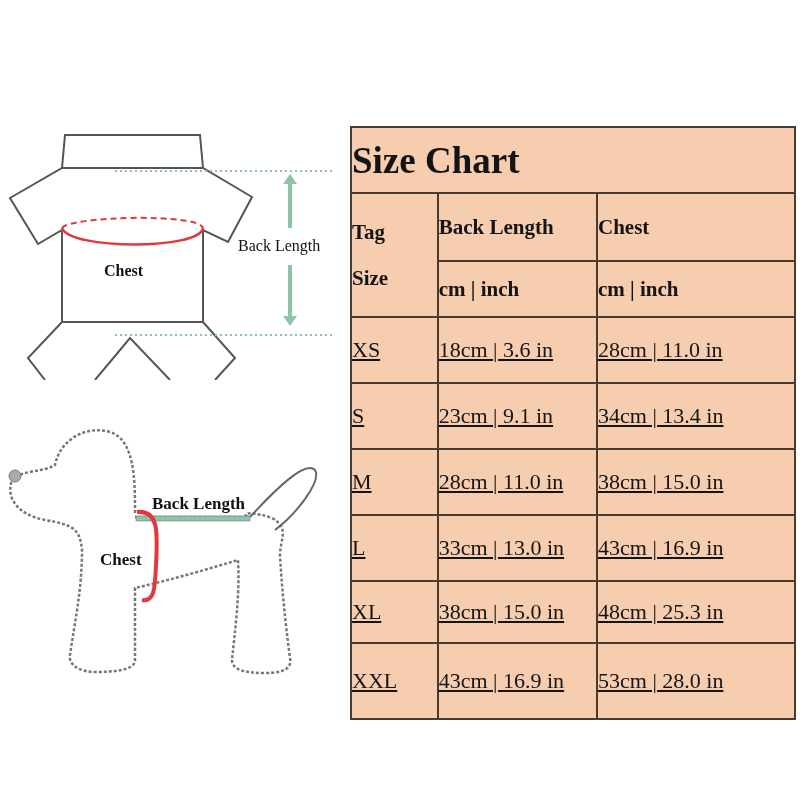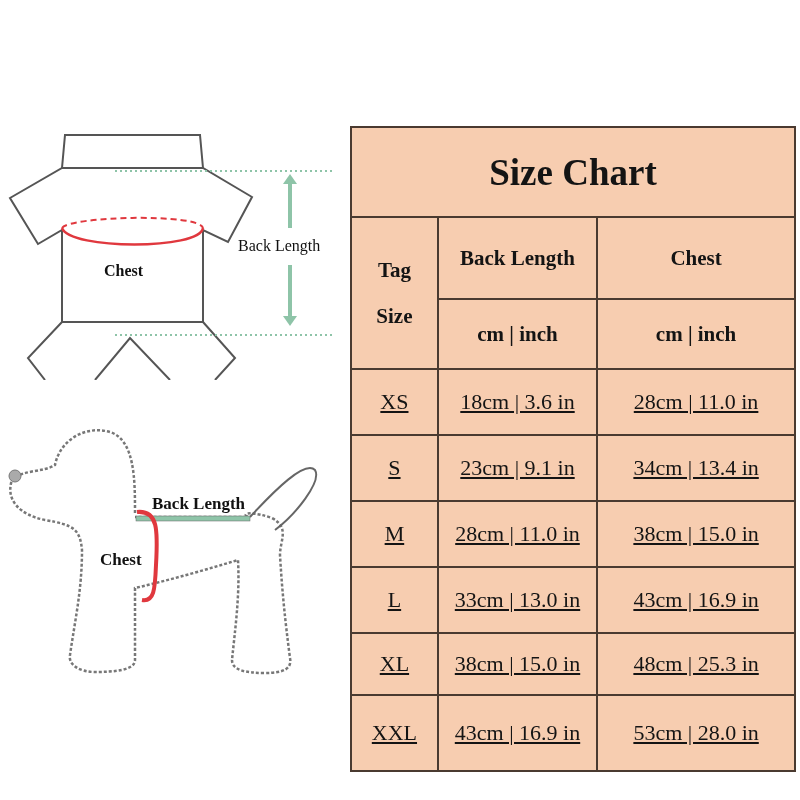--- a/index.html
+++ b/index.html
@@ -1,20 +1,20 @@
 <!DOCTYPE html>
 <html><head>
 <meta charset="utf-8">
 <style>
   html,body{margin:0;padding:0;background:#ffffff;}
   body{width:800px;height:800px;position:relative;overflow:hidden;font-family:"Liberation Serif","DejaVu Serif",serif;}
   .diagram{position:absolute;}
   .lbl{position:absolute;font-family:"Liberation Serif",serif;font-weight:bold;color:#111;}
   table.size{position:absolute;left:350px;top:126px;width:446px;height:594px;border-collapse:collapse;background:#f7cdb0;}
-  table.size td{border:2px solid #4a3a30;text-align:center;vertical-align:middle;color:#141414;padding:12px;}
+  table.size td{border:2px solid #4a3a30;vertical-align:middle;color:#141414;padding:0;}
   .title{font-size:37px;font-weight:bold;height:64px;}
   .hdr{font-size:21px;font-weight:bold;}
   .cell{font-size:22px;text-decoration:underline;}
   .tag{font-size:21px;font-weight:bold;line-height:46px;}
 </style>
 </head>
 <body>
 
 <div class="diagram" style="left:0;top:120px;width:350px;height:260px;">
   <svg width="350" height="260" viewBox="0 0 350 260">
@@ -64,29 +64,29 @@
 <table class="size">
   <colgroup>
       <col style="width:87px">
       <col style="width:160px">
       <col style="width:199px">
     </colgroup>
   <tbody>
       <tr style="height:66px">
     <td class="title" colspan="3">Size Chart</td>
   </tr>
-  <tr style="height:82px">
+  <tr style="height:68px">
     <td class="tag" rowspan="2">
       <div>Tag</div>
       <div>Size</div>
     </td>
     <td class="hdr">Back Length</td>
     <td class="hdr">Chest</td>
   </tr>
-  <tr style="height:70px">
+  <tr style="height:56px">
     <td class="hdr">cm | inch</td>
     <td class="hdr">cm | inch</td>
   </tr>
   <tr style="height:66px">
     <td class="cell">XS</td>
     <td class="cell">18cm | 3.6 in</td>
     <td class="cell">28cm | 11.0 in</td>
   </tr>
   <tr style="height:66px">
     <td class="cell">S</td>

